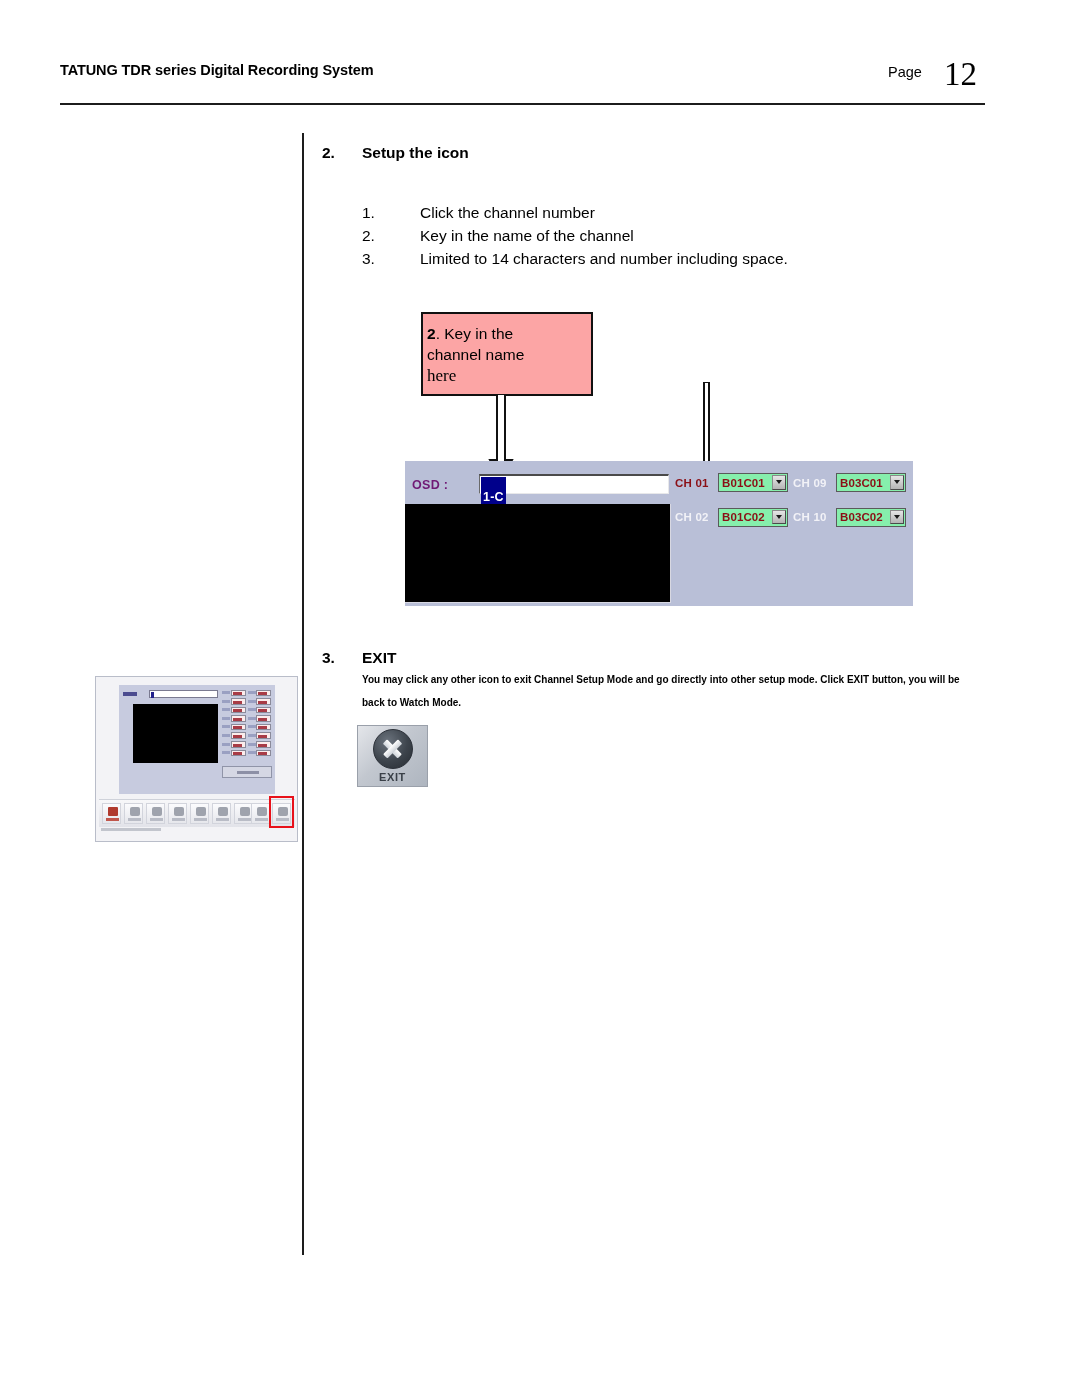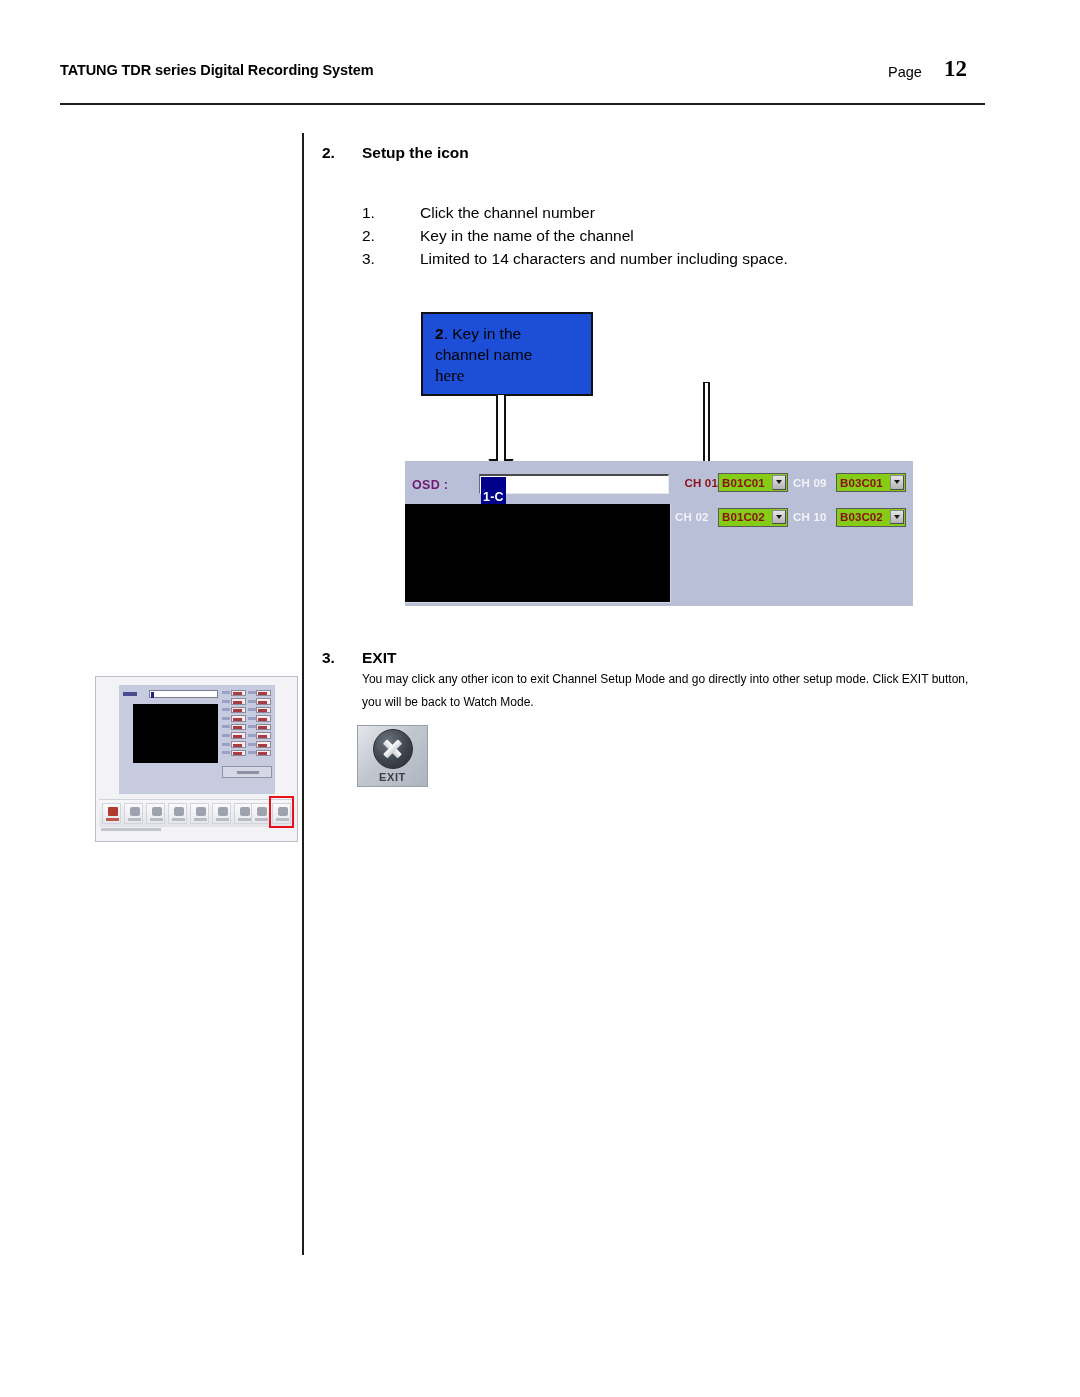--- a/index.html
+++ b/index.html
@@ -35,22 +35,22 @@
     left: 888px;
     top: 64px;
     font-size: 14.5px;
     font-weight: 400;
   }
   #header-page-number {
     position: absolute;
     left: 944px;
     top: 56px;
     font-family: "Liberation Serif", serif;
-    font-size: 23px;
-    font-weight: 700;
+    font-size: 33px;
+    font-weight: 400;
   }
   #header-rule {
     position: absolute;
     left: 60px;
     top: 103px;
     width: 925px;
     height: 0;
     border-top: 2.5px solid #1c1c1c;
   }
 
@@ -91,24 +91,24 @@
     white-space: nowrap;
   }
   .step-num { position: absolute; }
   .step-text { position: absolute; left: 58px; }
 
   
   .callout {
     position: absolute;
     box-sizing: border-box;
     border: 2.2px solid #111111;
-    background: #1d4ed8;
+    background: #fca5a5;
     font-size: 15.5px;
     line-height: 21px;
-    padding: 9px 0 0 12px;
+    padding: 9px 0 0 4px;
   }
   .callout b { font-weight: bold; }
   #callout-key { left: 421px; top: 312px; width: 172px; height: 84px; }
   #callout-key .line3 { font-family: "Liberation Serif", serif; font-size: 17px; }
   #callout-click { left: 647px; top: 312px; width: 157px; height: 72px; }
 
   
   .arrow-svg { position: absolute; }
 
   
@@ -186,26 +186,26 @@
   .ch-cell.col1 { left: 0px; }
   .ch-cell.col2 { left: 118px; }
   .ch-label {
     font-size: 11.5px;
     font-weight: bold;
     color: #f2f2f7;
     letter-spacing: 0.2px;
     white-space: nowrap;
     width: 43px;
   }
-  .ch-label.active { color: #8b0f16; text-align: right; }
+  .ch-label.active { color: #8b0f16; }
   .ch-combo {
     position: relative;
     width: 70px;
     height: 19px;
-    background: #84cc16;
+    background: #86efac;
     border: 1.5px solid #5a5a5a;
     box-sizing: border-box;
     display: flex;
     align-items: center;
   }
   .ch-combo-value {
     font-size: 11.5px;
     font-weight: bold;
     color: #8b0f16;
     padding-left: 3px;
@@ -247,22 +247,23 @@
     left: 362px;
     top: 649px;
     font-size: 15.5px;
     font-weight: bold;
   }
   #section3-body {
     position: absolute;
     left: 362px;
     top: 668px;
     width: 612px;
-    font-size: 12px;
+    font-size: 10px;
     line-height: 23px;
+    font-weight: bold;
   }
 
   
   #exit-button {
     position: absolute;
     left: 357px;
     top: 725px;
     width: 71px;
     height: 62px;
     background: linear-gradient(135deg, #e4e6ea 0%, #c2c7cf 45%, #aeb5bf 100%);

